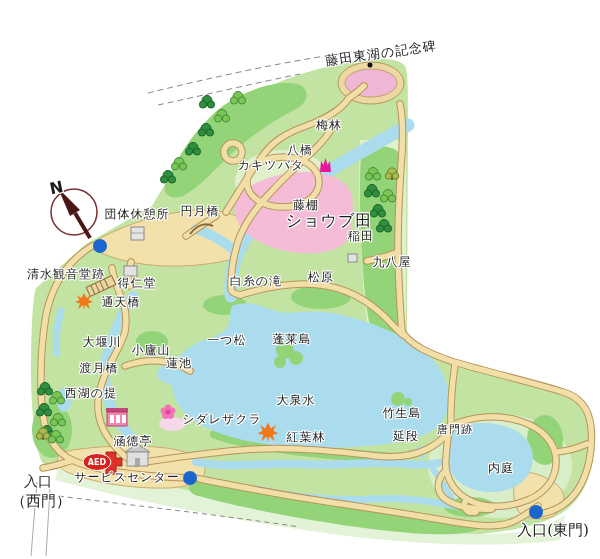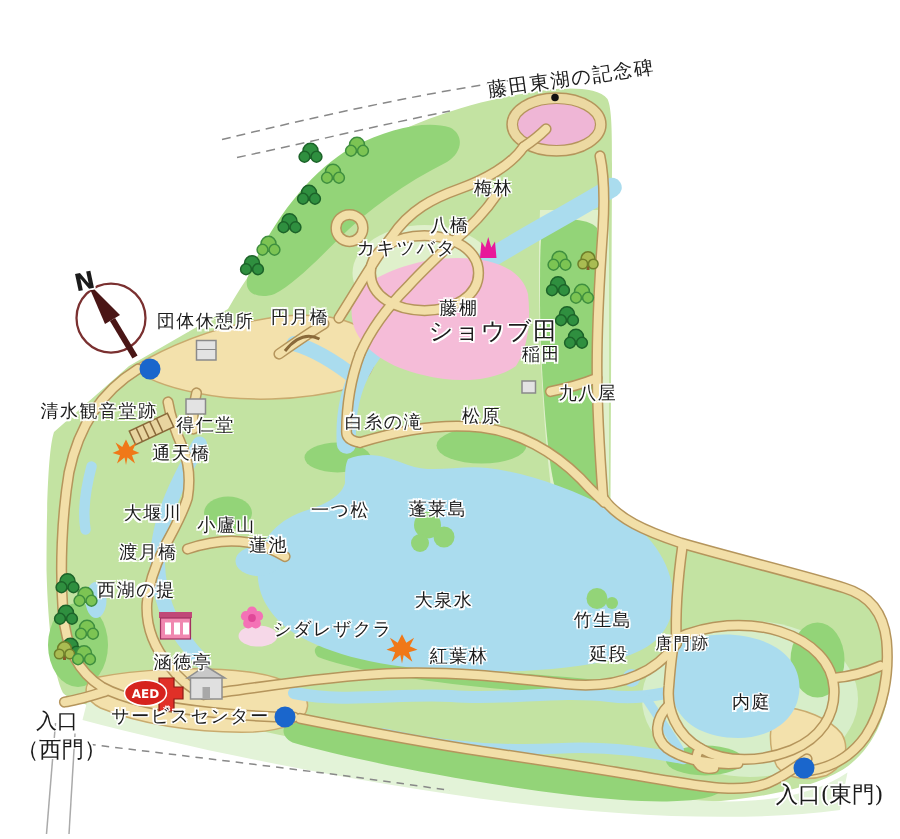--- a/index.html
+++ b/index.html
@@ -286,21 +286,21 @@
       <div class="maplabel" style="left: 179px; top: 363px; font-size: 12px; transform: translate(-50%, -50%);">蓮池</div>
       <div class="maplabel" style="left: 99px; top: 368px; font-size: 12px; transform: translate(-50%, -50%);">渡月橋</div>
       <div class="maplabel" style="left: 91px; top: 393px; font-size: 12px; transform: translate(-50%, -50%);">西湖の提</div>
       <div class="maplabel" style="left: 296px; top: 400px; font-size: 12px; transform: translate(-50%, -50%); text-align: right;">大泉水</div>
       <div class="maplabel" style="left: 222px; top: 419px; font-size: 12px; transform: translate(-50%, -50%);">シダレザクラ</div>
       <div class="maplabel" style="left: 306px; top: 437px; font-size: 12px; transform: translate(-50%, -50%);">紅葉林</div>
       <div class="maplabel" style="left: 402px; top: 413px; font-size: 12px; transform: translate(-50%, -50%);">竹生島</div>
       <div class="maplabel" style="left: 406px; top: 436px; font-size: 12px; transform: translate(-50%, -50%);">延段</div>
       <div class="maplabel" style="left: 455px; top: 429px; font-size: 11px; transform: translate(-50%, -50%);">唐門跡</div>
       <div class="maplabel" style="left: 501px; top: 468px; font-size: 12px; transform: translate(-50%, -50%);">内庭</div>
-      <div class="maplabel" style="left: 122px; top: 441px; font-size: 12px; transform: translate(-50%, -50%);">涵徳亭</div>
+      <div class="maplabel" style="left: 133px; top: 441px; font-size: 12px; transform: translate(-50%, -50%);">涵徳亭</div>
       <div class="maplabel" style="left: 127px; top: 477px; font-size: 12px; transform: translate(-50%, -50%);">サービスセンター</div>
       <div class="maplabel serif" style="left: 38px; top: 481px; font-size: 14px; transform: translate(-50%, -50%);">入口</div>
       <div class="maplabel serif" style="left: 41px; top: 501px; font-size: 15px; transform: translate(-50%, -50%); font-family: Liberation Serif, serif;">（西門）</div>
       <div class="maplabel serif" style="left: 553px; top: 530px; font-size: 15px; transform: translate(-50%, -50%);">入口(東門)</div>
       <div class="maplabel" style="left: 57px; top: 188px; font-size: 16px; font-weight: bold; transform: translate(-50%, -50%) rotate(-12deg);">N</div>
       <div class="dot" style="left: 100px; top: 246px; width: 14px; height: 14px; background: rgb(26, 102, 204);"></div>
       <div class="dot" style="left: 190px; top: 478px; width: 14px; height: 14px; background: rgb(26, 102, 204);"></div>
       <div class="dot" style="left: 536px; top: 512px; width: 14px; height: 14px; background: rgb(26, 102, 204);"></div>
       <div class="dot" style="left: 370px; top: 65px; width: 5px; height: 5px; background: rgb(17, 17, 17);"></div>
     </div>

